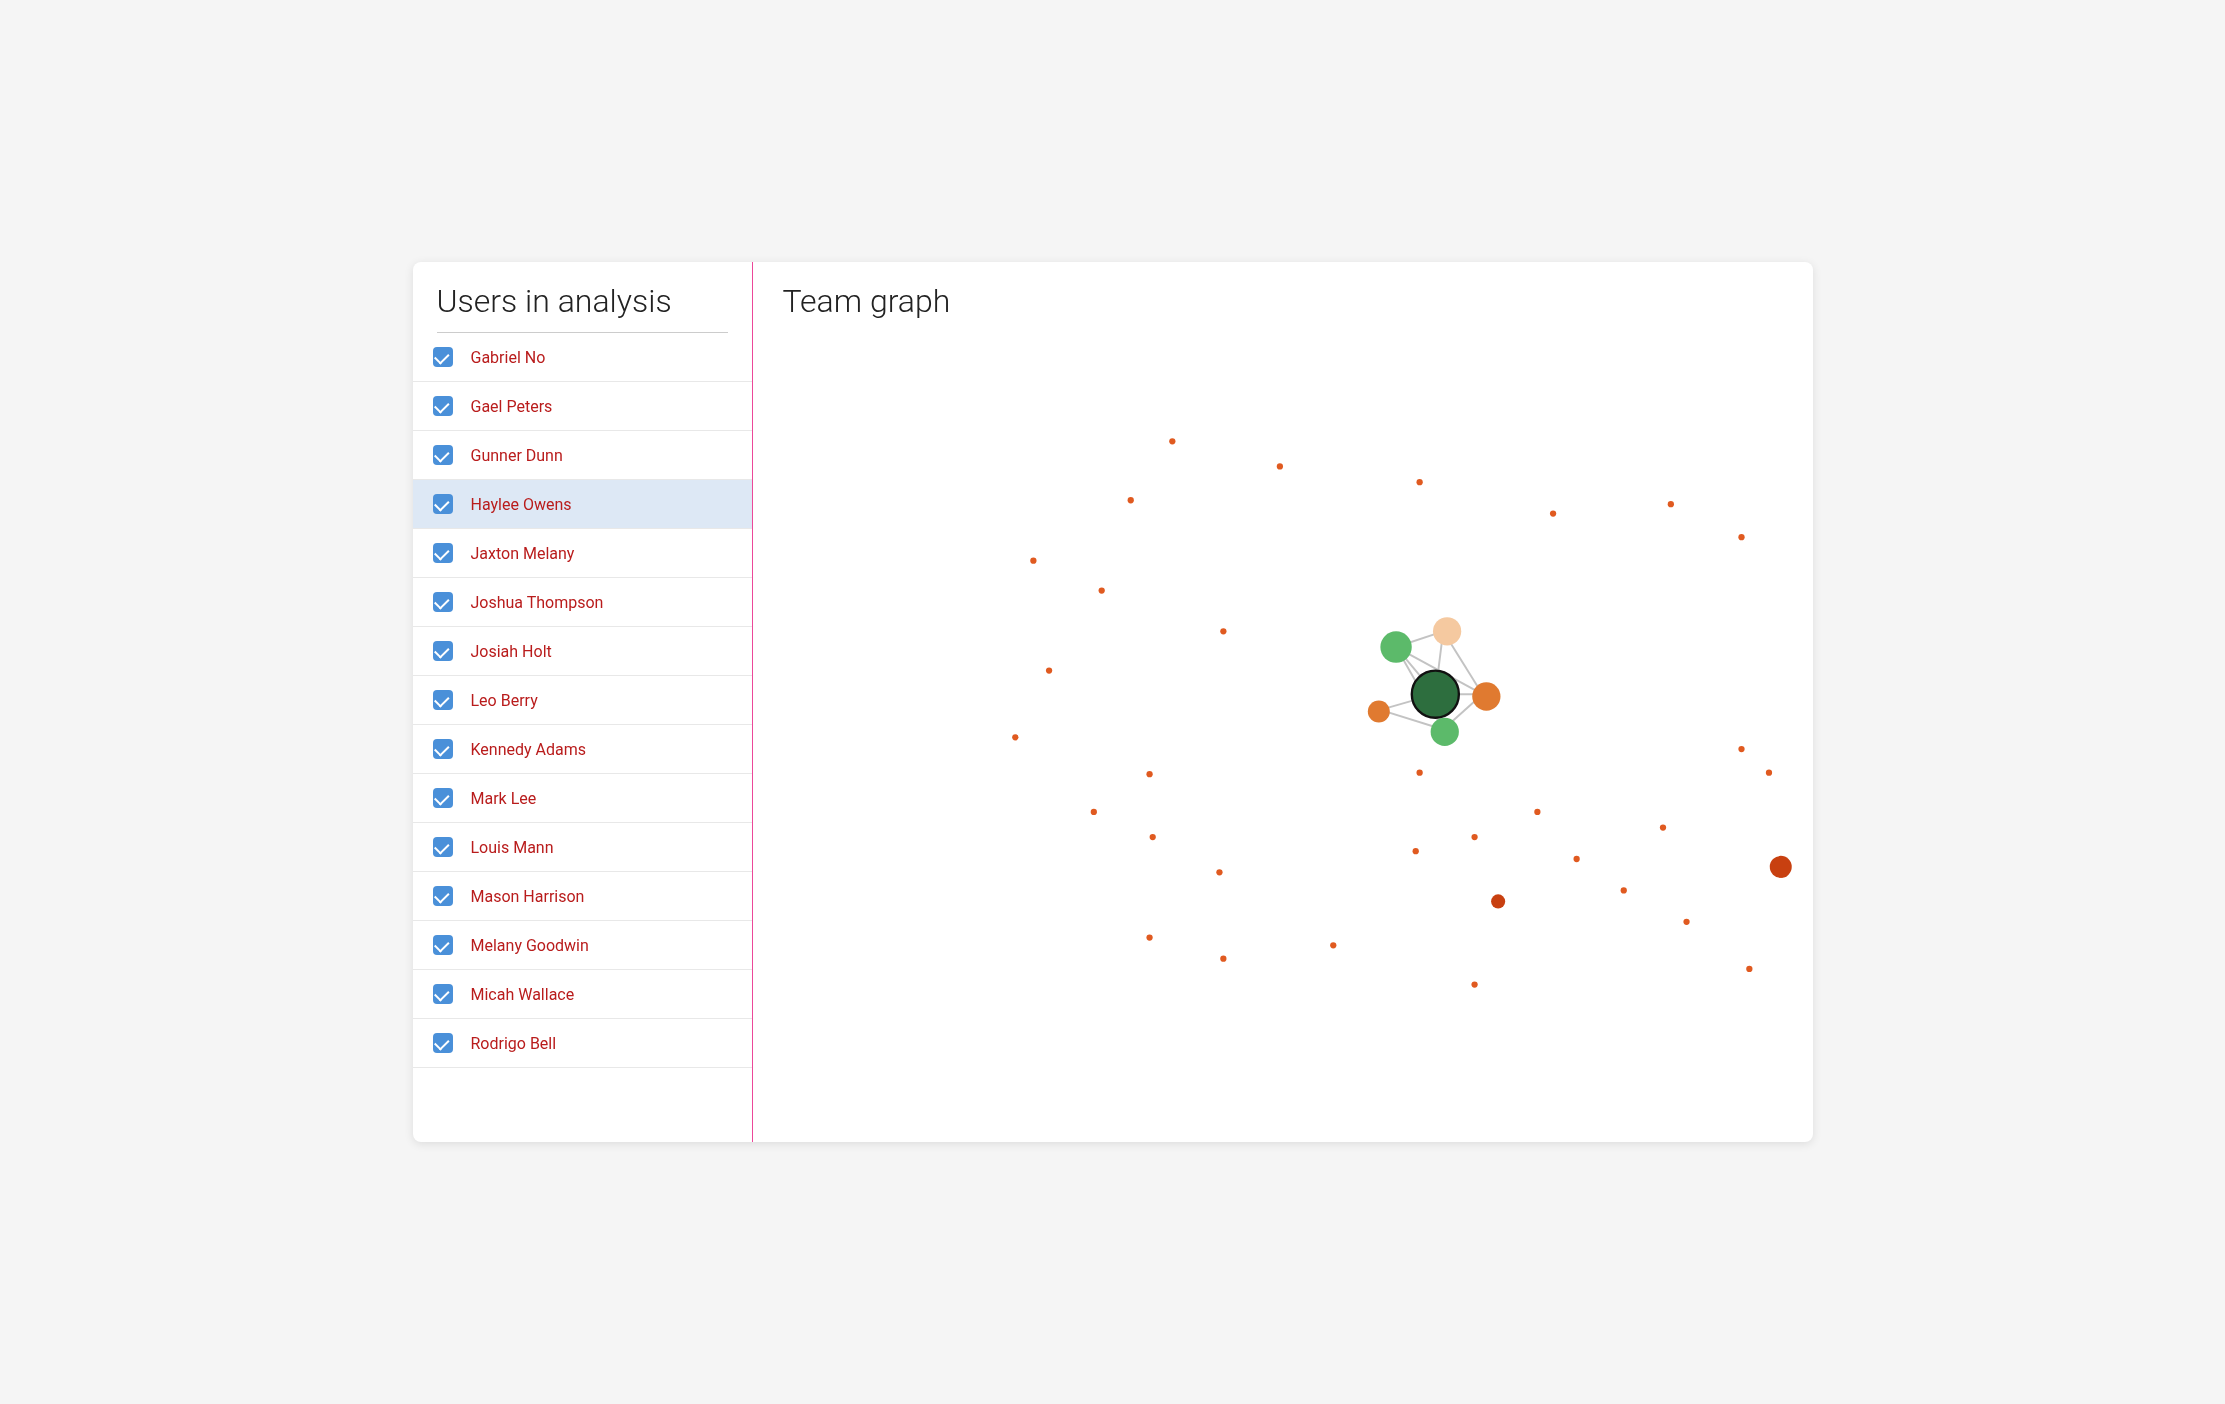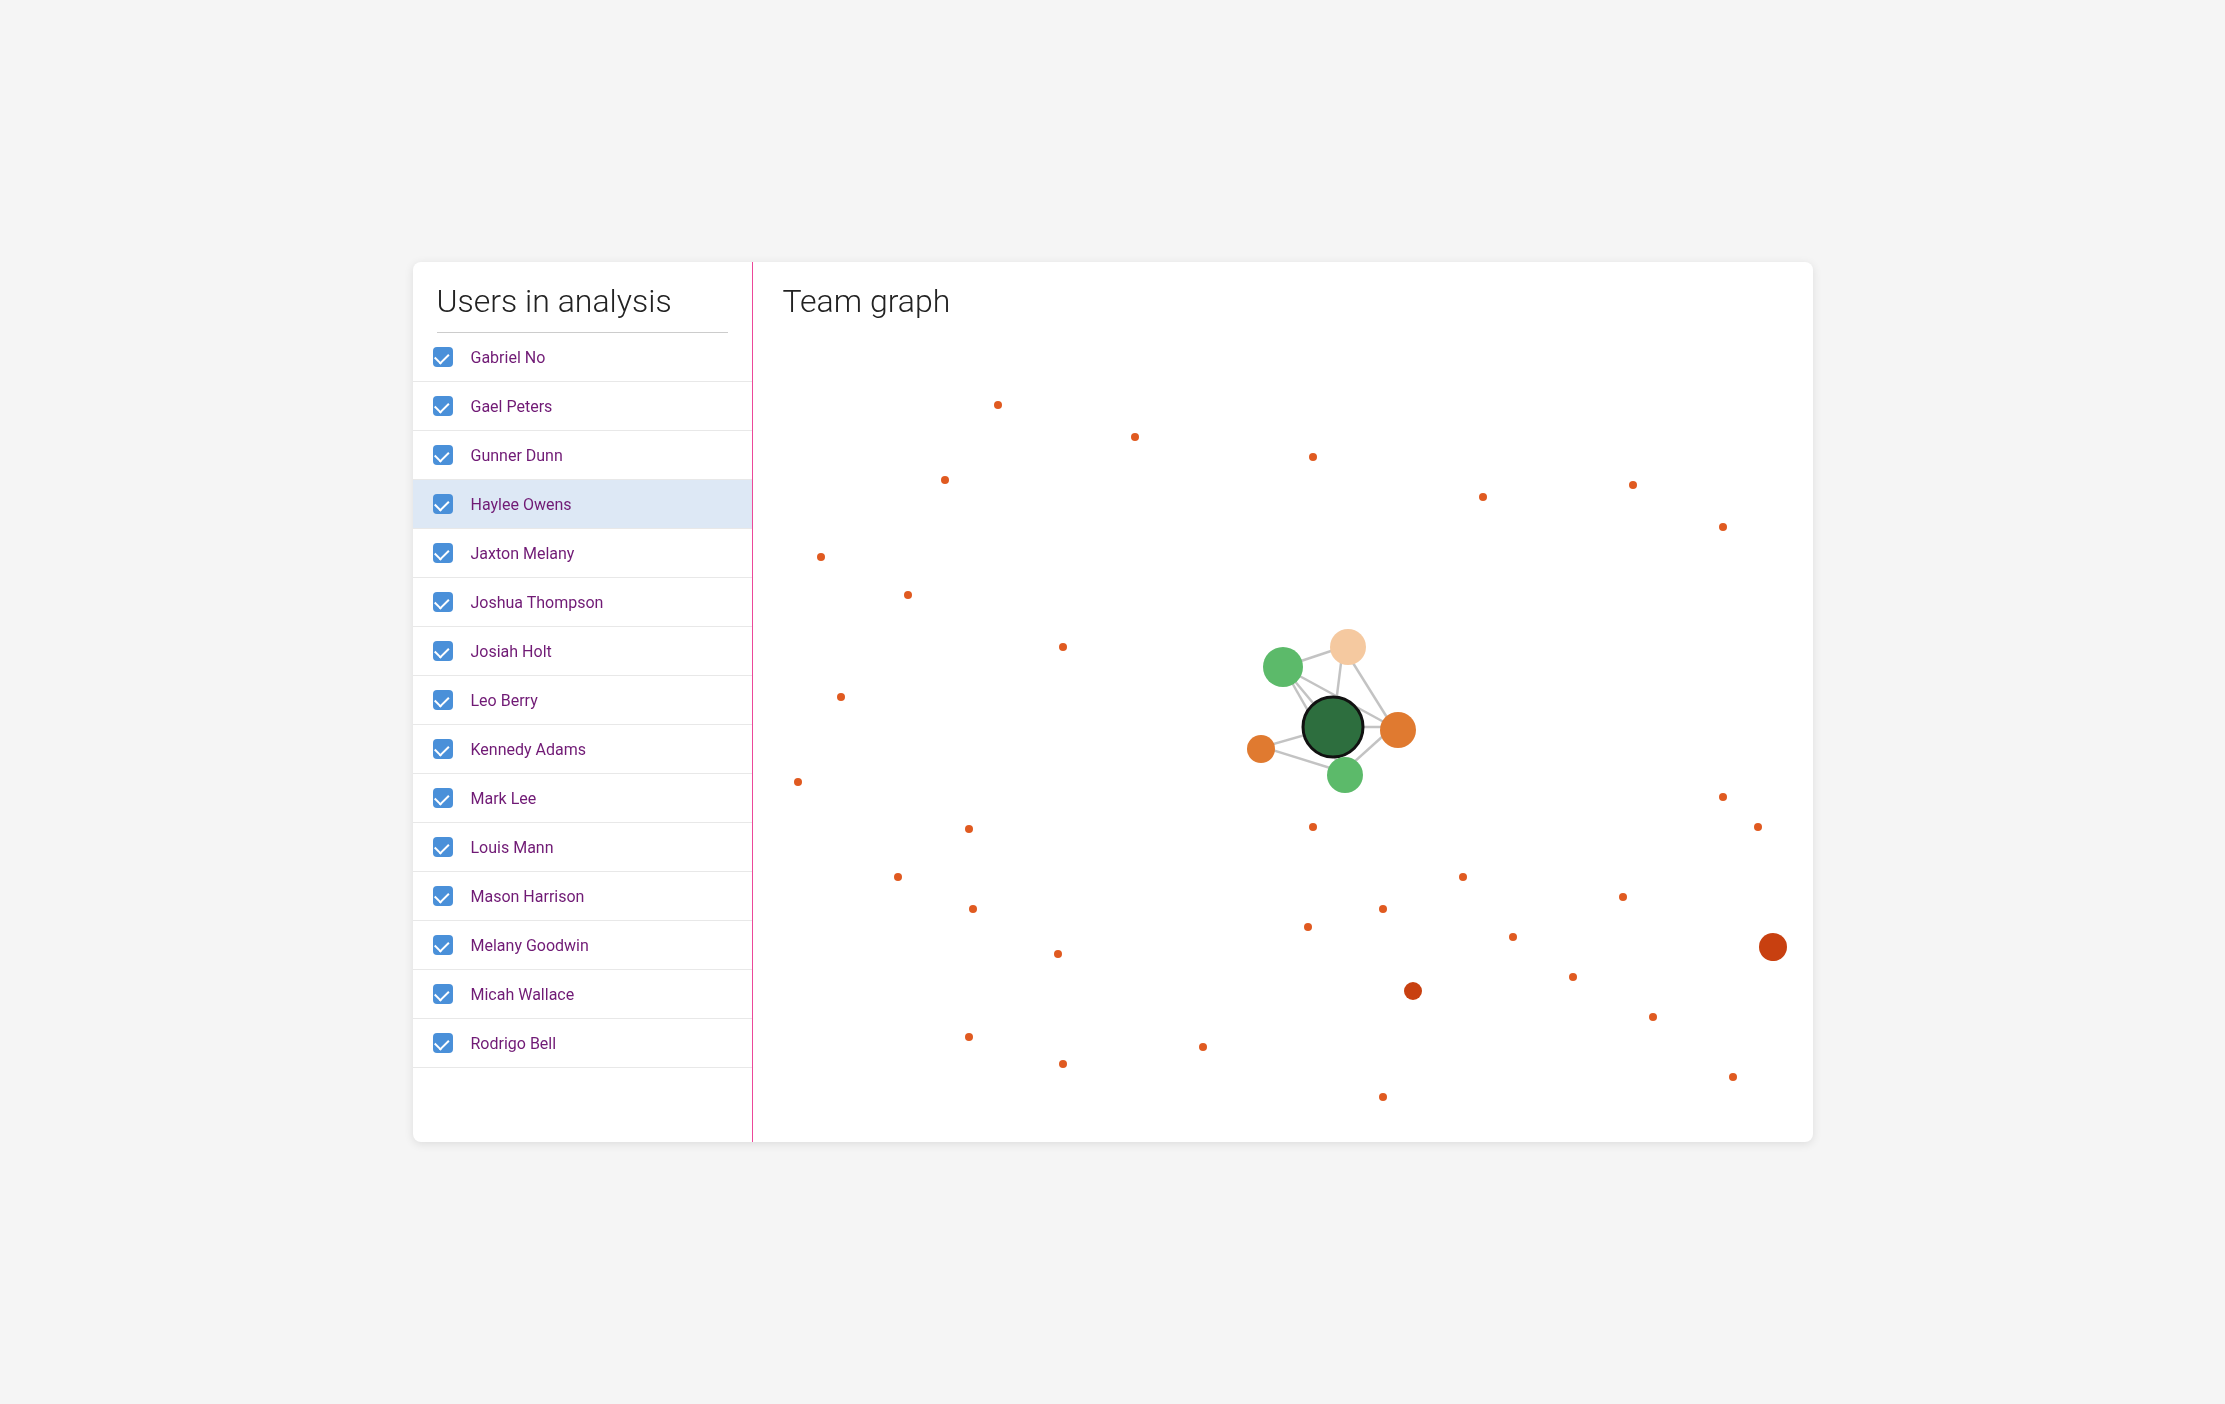--- a/index.html
+++ b/index.html
@@ -79,28 +79,28 @@
       content: '';
       width: 11px;
       height: 7px;
       border-left: 2.5px solid #fff;
       border-bottom: 2.5px solid #fff;
       transform: rotate(-45deg) translateY(-1px);
       display: block;
     }
     .user-name {
       font-size: 1rem;
-      color: #701a75;
+      color: #b91c1c;
       font-weight: 400;
     }
     
     .main-content {
       flex: 1;
       display: flex;
-      flex-direction: column;
+      flex-direction: row;
       overflow: hidden;
       position: relative;
     }
     .main-title {
       font-size: 2rem;
       font-weight: 300;
       color: #222;
       padding: 20px 30px 12px;
     }
     .graph-area {

